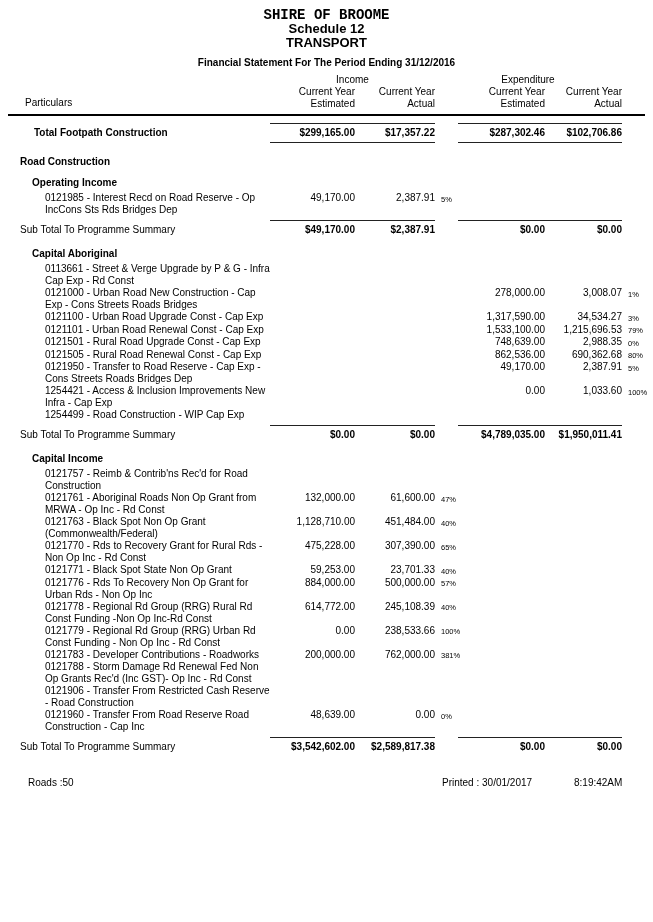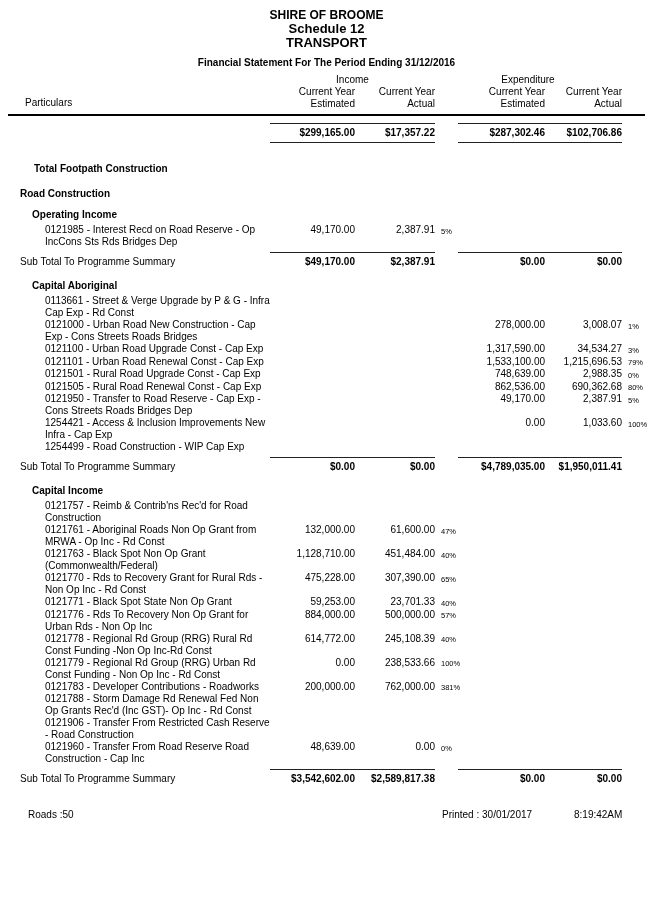--- a/index.html
+++ b/index.html
@@ -6,21 +6,21 @@
   .page{
     position:relative;
     width:653px;height:922px;
     background:#fff;color:#000;
     font-family:"Liberation Sans","DejaVu Sans",sans-serif;
     font-size:10px;line-height:12px;
     overflow:hidden;
   }
   
   .titleblock{padding-top:9px;text-align:center;}
-  .t-org{font-weight:bold;font-size:12px;line-height:13px;}
+  .t-org{font-weight:bold;font-size:14px;line-height:13px;font-family:Liberation Mono, monospace;}
   .t-sched{font-weight:bold;font-size:13px;line-height:13px;}
   .t-prog{font-weight:bold;font-size:13px;line-height:16px;}
   .t-stmt{font-weight:bold;font-size:10px;line-height:13px;margin-top:5px;}
   
   .grid{
     display:grid;
     grid-template-columns:270px 85px 80px 23px 87px 77px 31px;
     align-items:start;
   }
   .cell{min-height:1px;}
@@ -29,21 +29,21 @@
   .part{padding-left:45px;}
   
   .headrow1{margin-top:4px;line-height:13px;}
   .span2{grid-column:span 2;text-align:center;}
   .grp-exp{padding-right:24px;}
   .headrow2{line-height:12px;}
   .particulars-h{align-self:end;padding-left:25px;padding-bottom:1px;}
   .thick-rule{margin:4px 8px 0 8px;border-top:2px solid #000;}
   
   .total-row{margin-top:7px;}
-  .total-label{padding-left:34px;font-weight:bold;padding-top:4px;margin-top:36px;}
+  .total-label{padding-left:34px;font-weight:bold;padding-top:4px;}
   .tline{border-top:1px solid #222;border-bottom:1px solid #222;padding:3px 0;font-weight:bold;}
   
   .section-heading{font-weight:bold;margin:13px 0 0 20px;line-height:12px;}
   .subsection-heading{font-weight:bold;margin:9px 0 3px 32px;line-height:12px;}
   .acct{margin:0;}
   .subtotal{margin-top:4px;margin-bottom:12px;}
   .subtotal .part{padding-left:20px;padding-top:4px;}
   .line{border-top:1px solid #222;padding-top:3px;font-weight:bold;}
   
   .footer{position:relative;height:14px;margin-top:24px;}

